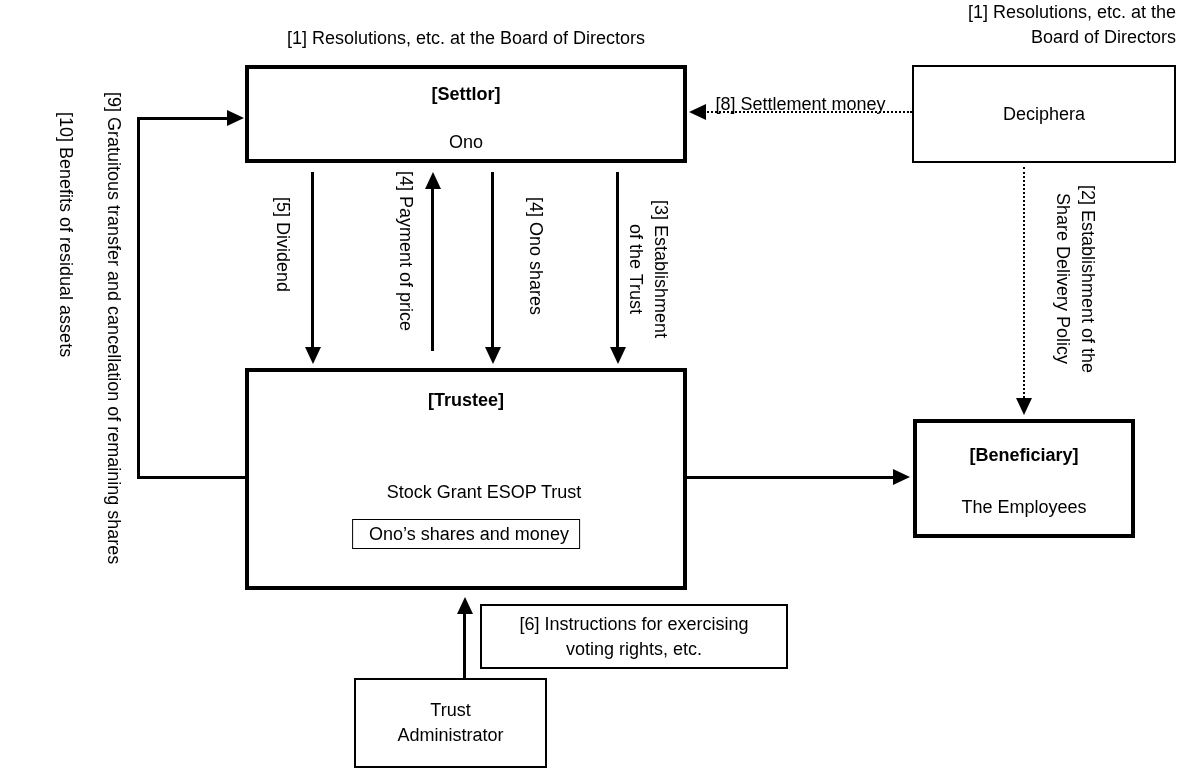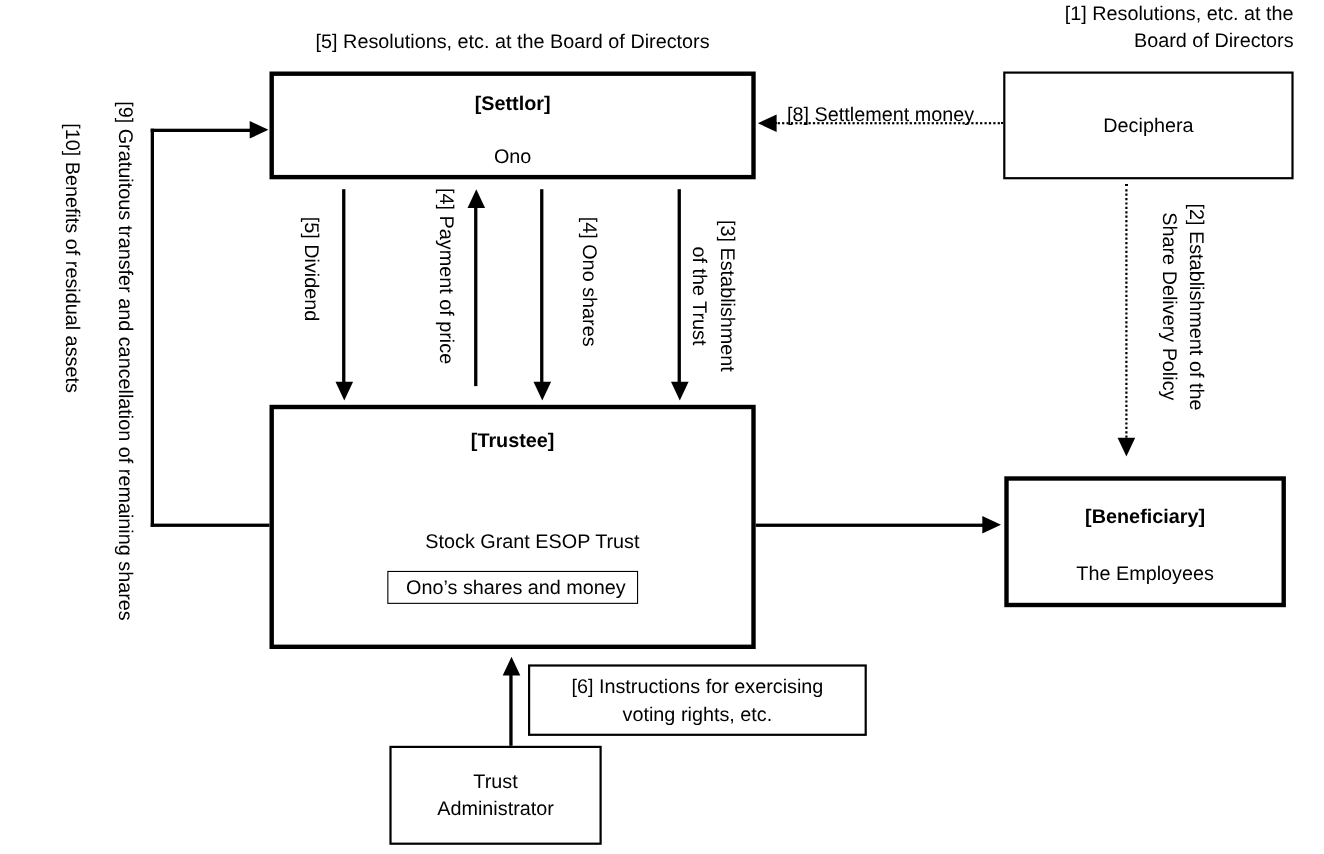--- a/index.html
+++ b/index.html
@@ -41,21 +41,21 @@
   .ah-right { border-top: 8px solid transparent; border-bottom: 8px solid transparent; border-left: 17px solid #000; }
   .ah-left  { border-top: 8px solid transparent; border-bottom: 8px solid transparent; border-right: 17px solid #000; }
   .ah-down  { border-left: 8px solid transparent; border-right: 8px solid transparent; border-top: 17px solid #000; }
   .ah-up    { border-left: 8px solid transparent; border-right: 8px solid transparent; border-bottom: 17px solid #000; }
 </style>
 </head>
 <body>
 
 <div class="canvas">
 
-  <div class="lbl t-center" style="left:245px; top:26px; width:442px;">[5] Resolutions, etc. at the Board of Directors</div>
+  <div class="lbl t-center" style="left:245px; top:26px; width:442px;">[1] Resolutions, etc. at the Board of Directors</div>
 
   <div class="lbl t-center" style="left:912px; top:0; width:264px;text-align:right;">
     <span style="display:block;">[1] Resolutions, etc. at the</span>
     <span style="display:block;">Board of Directors</span>
   </div>
 
   <div class="lbl t-center" style="left:689px; top:92px; width:223px;">[8] Settlement money</div>
 
 
   <div class="vlbl" style="left:101px; top:92px;">[9] Gratuitous transfer and cancellation of remaining shares</div>
@@ -86,21 +86,21 @@
   <div class="box b-med center-flex" style="left:912px; top:65px; width:264px; height:98px;">
     <div>Deciphera</div>
   </div>
 
   <div class="box b-thick" style="left:245px; top:368px; width:442px; height:222px;">
     <div class="role" style="top:18px;">[Trustee]</div>
     <div class="bname" style="top:110px;padding-left:36px;">Stock Grant ESOP Trust</div>
     <div class="holdings" style="top:147px;padding-left:16px;">Ono’s shares and money</div>
   </div>
 
-  <div class="box b-thick" style="left:913px; top:433px; width:256px; height:119px;">
+  <div class="box b-thick" style="left:913px; top:419px; width:222px; height:119px;">
     <div class="role" style="top:22px;">[Beneficiary]</div>
     <div class="bname" style="top:74px;">The Employees</div>
   </div>
 
   <div class="box b-med center-flex" style="left:354px; top:678px; width:193px; height:90px;">
     <span>Trust</span>
     <span>Administrator</span>
   </div>
 
   <div class="box b-med center-flex" style="left:480px; top:604px; width:308px; height:65px;">

